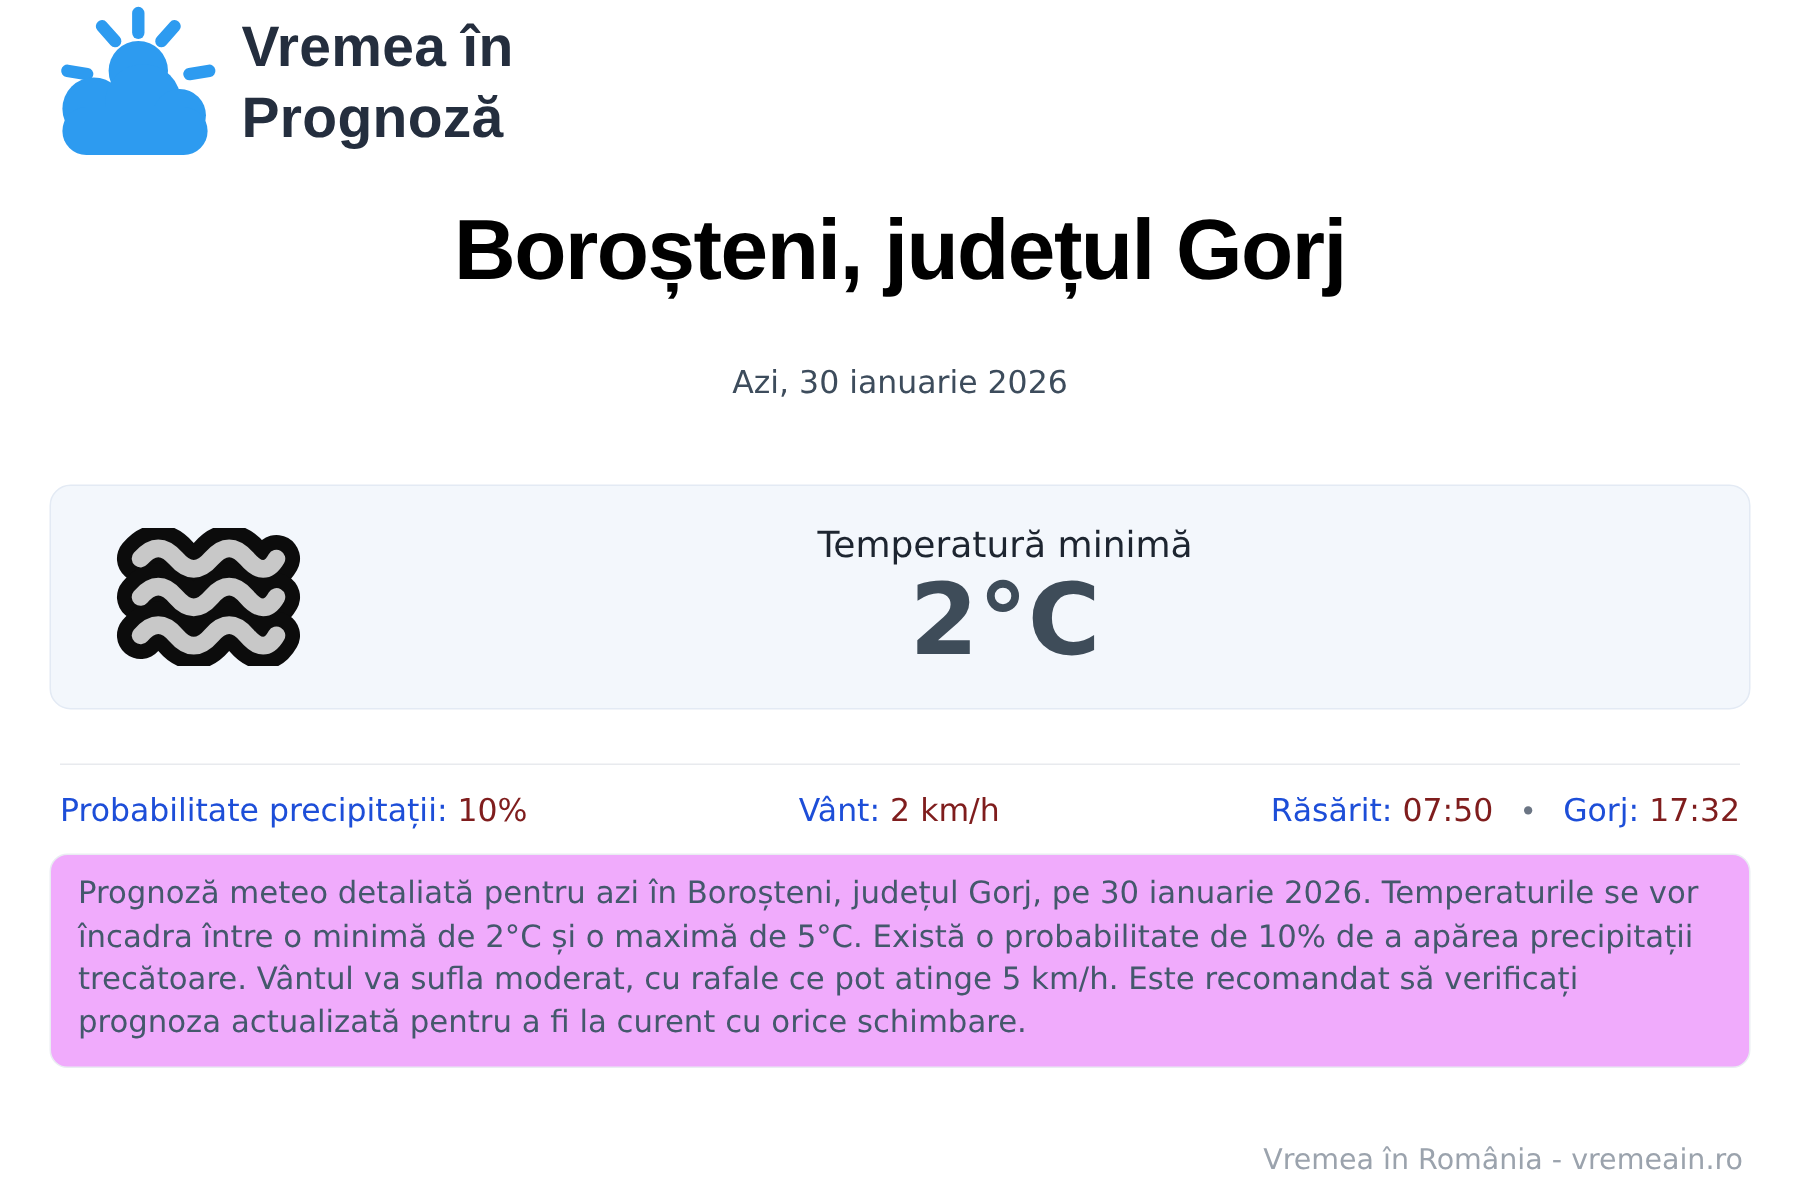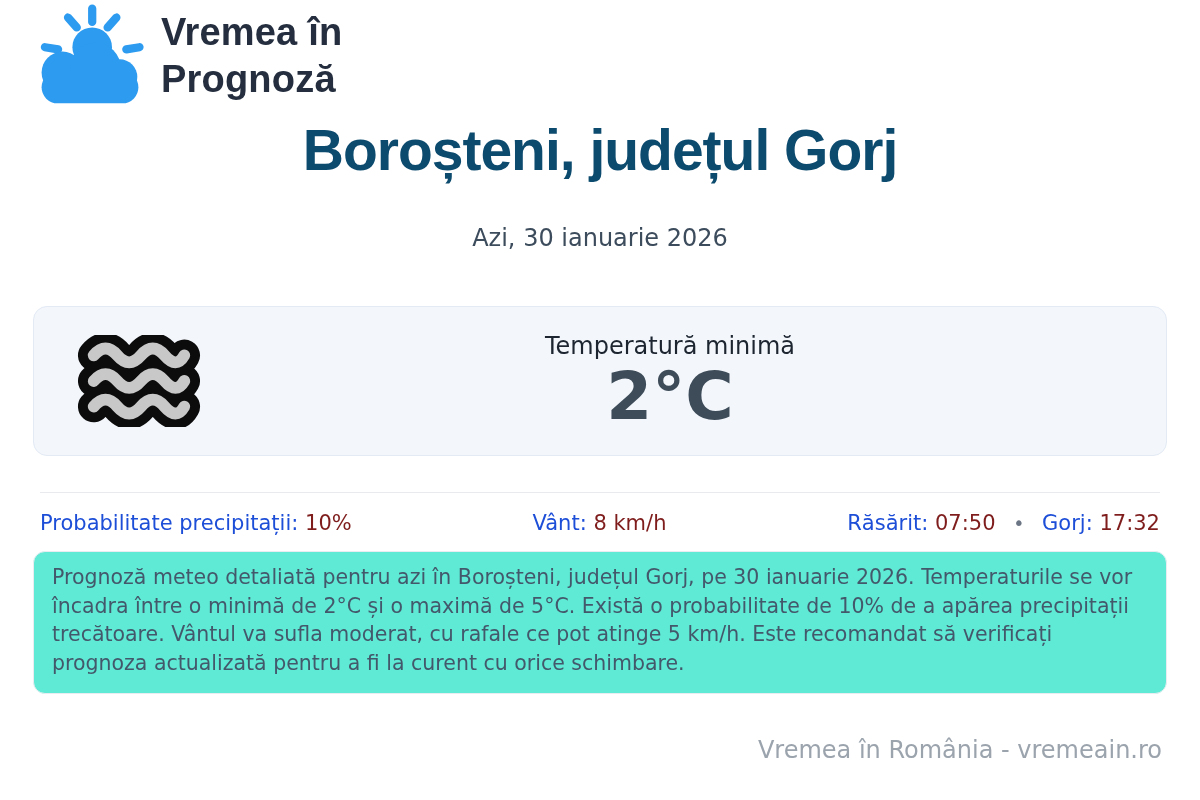--- a/index.html
+++ b/index.html
@@ -6,48 +6,48 @@
   body{width:1200px;height:800px;font-family:"DejaVu Sans",sans-serif;overflow:hidden;}
   .page{position:relative;width:1200px;height:800px;box-sizing:border-box;padding:0 33px;}
 
   
   .logo{display:flex;align-items:center;gap:16px;margin-left:2px;}
   .logo-icon{width:110px;height:112px;flex:0 0 auto;}
   .logo-text{font-family:"Liberation Sans",sans-serif;font-weight:700;font-size:38px;
              line-height:47px;color:#242e3e;letter-spacing:0.2px;}
 
   
-  .title{margin-top:7px;text-align:center;font-family:"Liberation Sans",sans-serif;
-         font-weight:700;font-size:57px;line-height:62px;color:#0c4a6e;letter-spacing:-1px;}
-  .subtitle{margin-top:13px;text-align:center;font-size:24px;line-height:38px;color:#3d4c5c;}
+  .title{margin-top:24px;text-align:center;font-family:"Liberation Sans",sans-serif;
+         font-weight:700;font-size:57px;line-height:62px;color:#000000;letter-spacing:-1px;}
+  .subtitle{margin-top:13px;text-align:center;font-size:21px;line-height:38px;color:#3d4c5c;}
 
   
   .cards{display:flex;gap:24px;margin-top:49px;}
   .card{flex:1;height:150px;background:#f3f7fc;border:1px solid #e3eaf4;border-radius:14px;
         display:flex;align-items:center;box-sizing:border-box;padding:0 28px 0 42px;}
   .fog-icon{width:126px;height:92px;flex:0 0 auto;}
   .card-text{flex:1;display:flex;flex-direction:column;align-items:center;}
   .card-label{font-size:24px;color:#1d2530;}
   .card-value{font-size:66px;font-weight:700;color:#3e4c59;line-height:1.02;margin-top:3px;text-align:right;}
 
   
   .divider{border:0;border-top:1px solid #e8eaee;margin:36px 7px 0 7px;}
   .stats{display:flex;justify-content:space-between;align-items:baseline;
          margin:17px 7px 0 7px;font-size:21px;line-height:26px;}
   .stat-label{color:#1d4ed8;}
   .stat-value{color:#7f1d1d;}
   .dot{color:#6b7584;margin:0 11px;font-size:19px;}
 
   
-  .forecast{margin-top:15px;background:#5eead4;border:1px solid #e9edf2;border-radius:12px;
+  .forecast{margin-top:15px;background:#f0abfc;border:1px solid #e9edf2;border-radius:12px;
             box-sizing:border-box;height:143px;padding:11px 18px;overflow:visible;
             font-size:20.5px;line-height:28.6px;color:#44586c;}
 
   
-  .footer{position:absolute;right:38px;top:736px;font-size:24px;color:#9ba3ad;}
+  .footer{position:absolute;right:38px;top:762px;font-size:19px;color:#9ba3ad;}
 </style>
 </head>
 <body>
 
 <div class="page">
 
   <div class="logo">
     <svg class="logo-icon" viewBox="0 0 100 100" aria-hidden="true">
       <g stroke="#2D9BF0" stroke-width="7.5" stroke-linecap="round">
         <line x1="52" y1="7" x2="52" y2="19"></line>
@@ -98,21 +98,21 @@
   </div>
 
   <hr class="divider">
   <div class="stats">
     <div>
       <span class="stat-label">Probabilitate precipitații:</span>
       <span class="stat-value">10%</span>
     </div>
     <div>
       <span class="stat-label">Vânt:</span>
-      <span class="stat-value">8 km/h</span>
+      <span class="stat-value">2 km/h</span>
     </div>
     <div>
       <span class="stat-label">Răsărit:</span>
       <span class="stat-value">07:50</span>
       <span class="dot">•</span>
       <span class="stat-label">Gorj:</span>
       <span class="stat-value">17:32</span>
     </div>
   </div>
 

